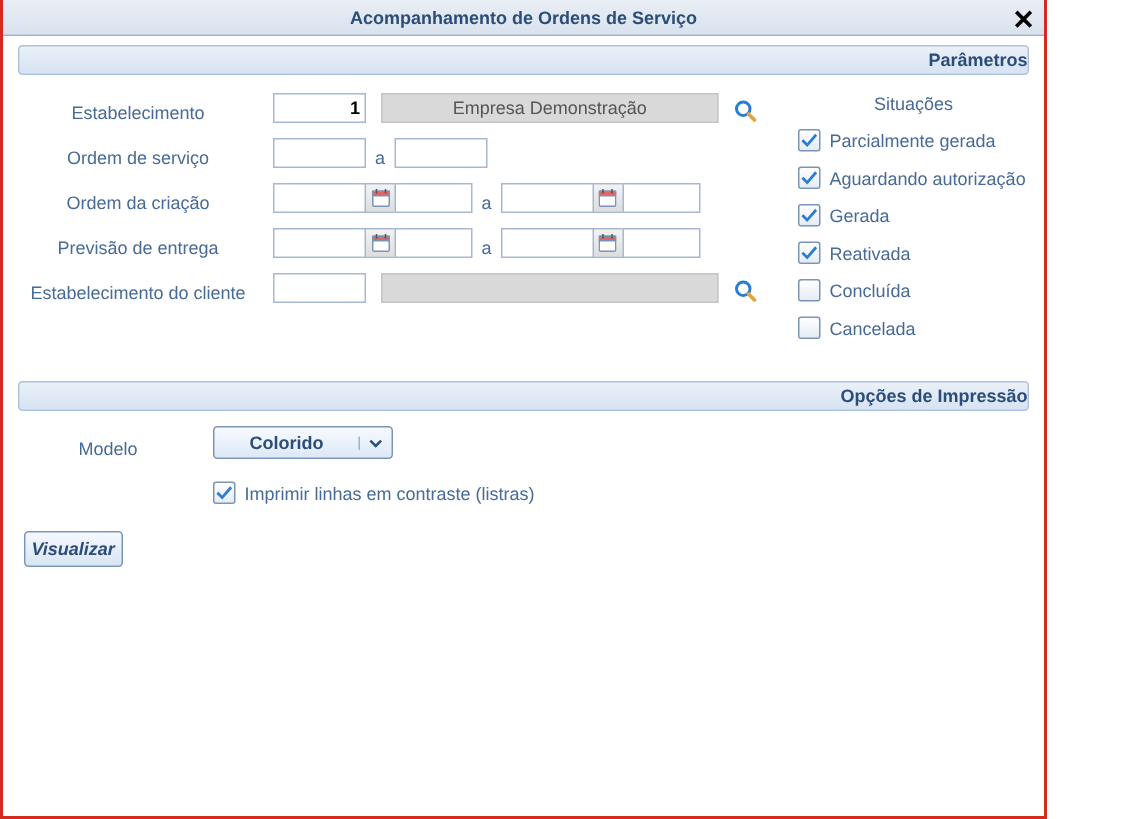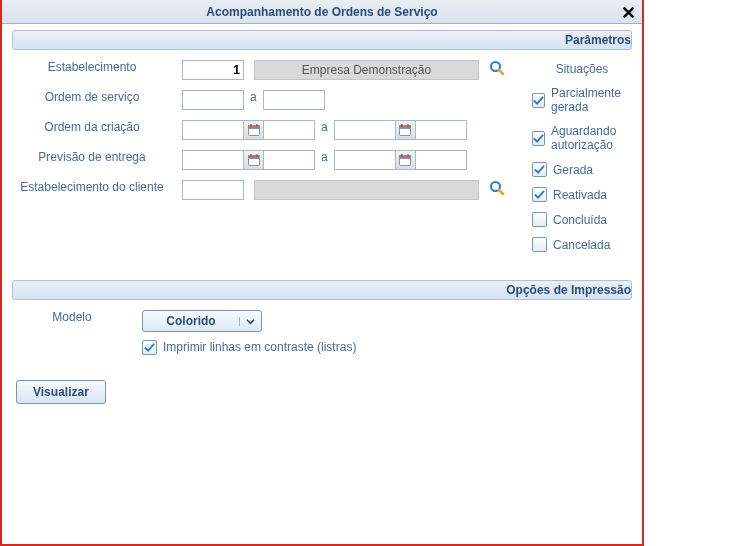--- a/index.html
+++ b/index.html
@@ -3,21 +3,21 @@
   <meta charset="utf-8">
   <style>
     * { box-sizing: border-box; margin: 0; padding: 0; }
     body {
       font-family: Arial, sans-serif;
       font-size: 12px;
       background: #fff;
       color: #333;
     }
     .window {
-      width: 644px;
+      width: 698px;
       height: 546px;
       border: 2px solid #d52b1e;
       border-top: none;
       display: flex;
       flex-direction: column;
       background: #fff;
     }
     .titlebar {
       background: linear-gradient(#e9eef5, #d9e2ed);
       border-bottom: 1px solid #9bb0ca;
@@ -57,21 +57,21 @@
     }
     .params-body {
       display: flex;
       gap: 20px;
       margin-bottom: 18px;
     }
     .left-col { flex: 0 0 500px; }
     .right-col { flex: 1; padding-top: 2px; }
     .row {
       display: flex;
-      align-items: flex-start;
+      align-items: flex-end;
       margin-bottom: 8px;
       min-height: 22px;
     }
     .row .label {
       width: 170px;
       text-align: center;
       color: #486a97;
       font-size: 12px;
       padding-right: 10px;
     }
@@ -164,23 +164,24 @@
       align-items: center;
       justify-content: center;
     }
     .select-wrap .arrow svg { width: 9px; height: 9px; }
     .btn {
       border: 1px solid #7a94b8;
       border-radius: 3px;
       background: linear-gradient(#f6f9ff,#d9e4f2);
       color: #2b4d7a;
       font-weight: bold;
-      padding: 4px 16px;
-      cursor: pointer;
-      font-size: 12px;
+      padding: 4px 4px;
+      cursor: pointer;
+      font-size: 12px;
+      font-style: italic;
     }
     .footer-btn { margin-left: 4px; }
   </style>
 </head>
 <body>
 
 <div class="window">
   <div class="titlebar">
     <span>Acompanhamento de Ordens de Serviço</span>
     <span class="close">✕</span>

